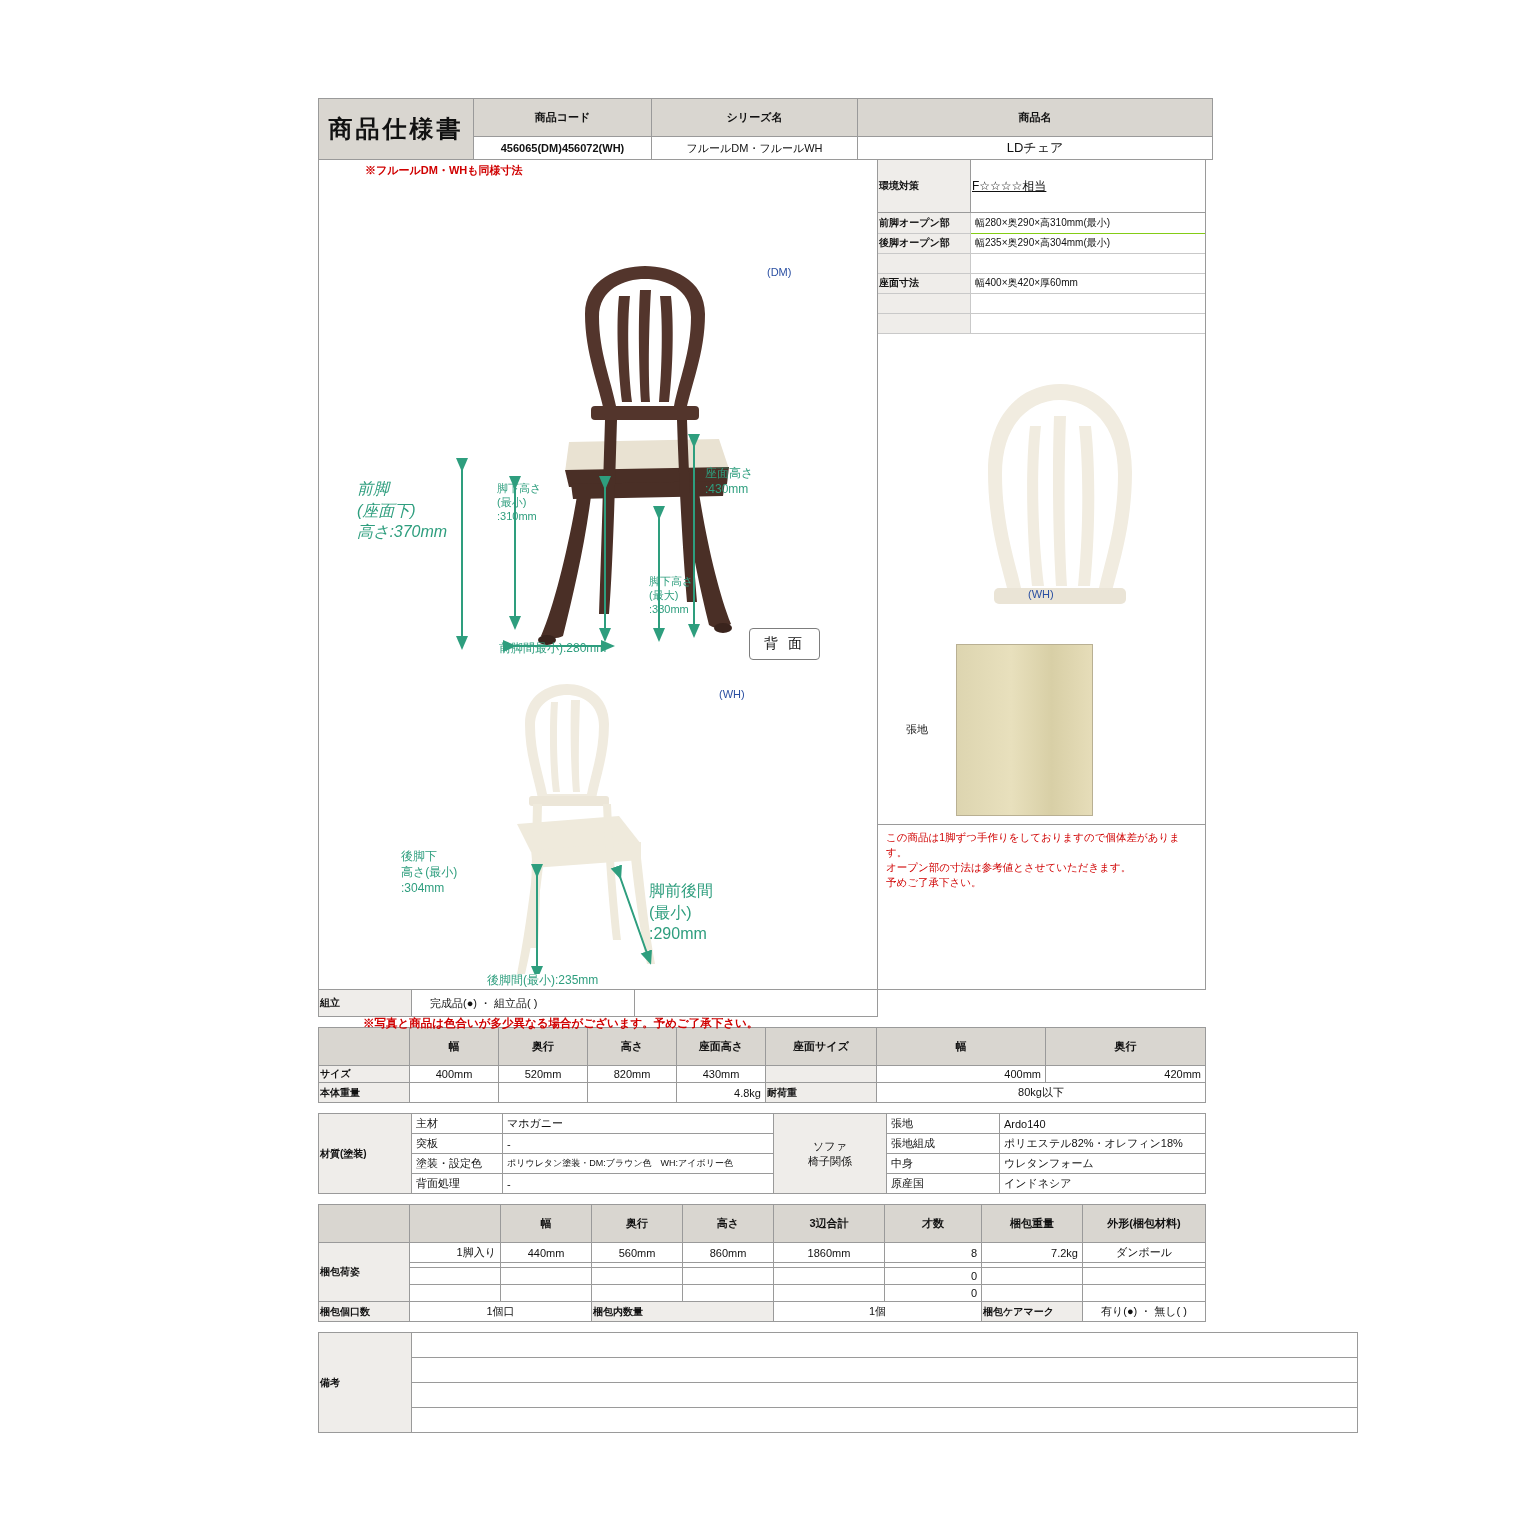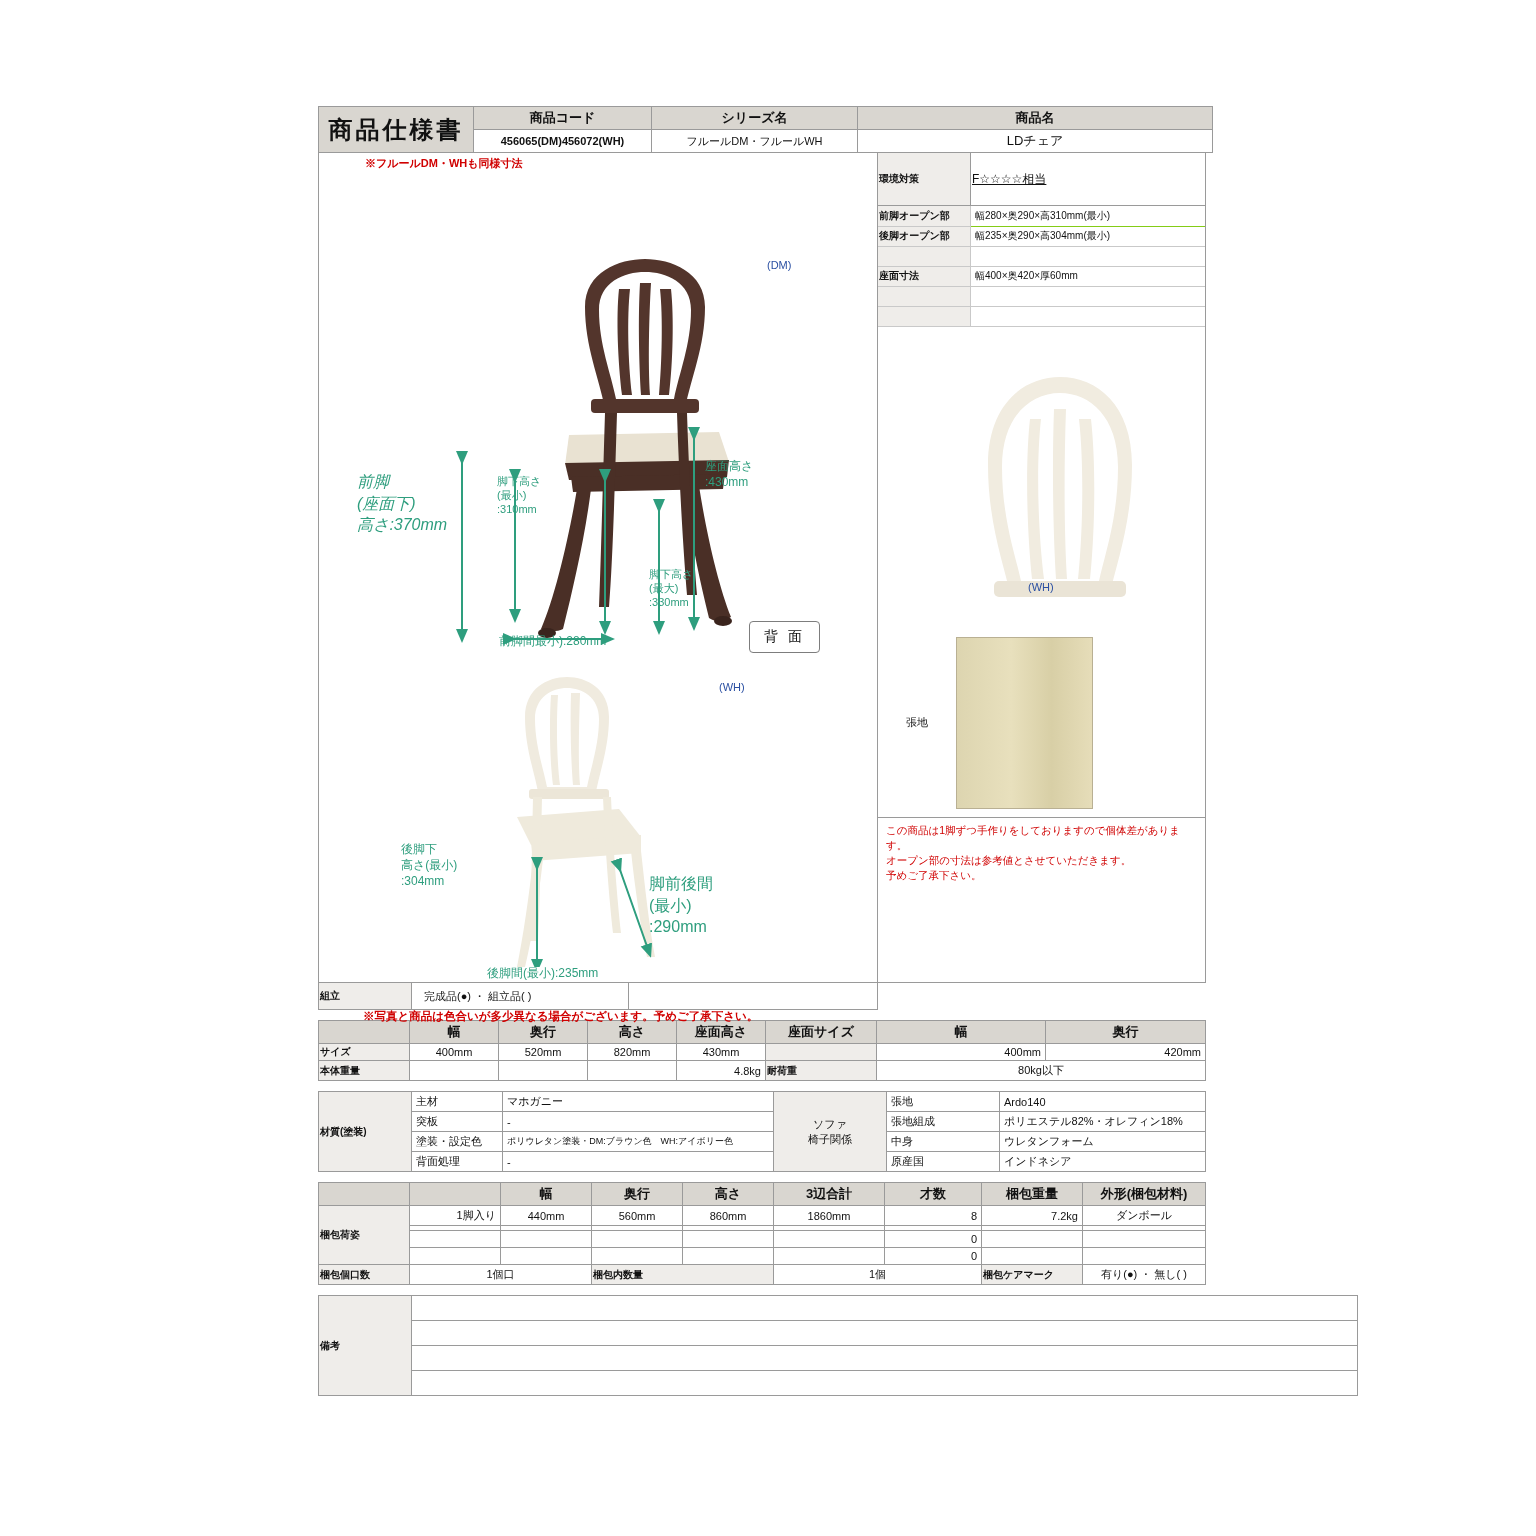--- a/index.html
+++ b/index.html
@@ -1,20 +1,20 @@
 <!DOCTYPE html>
 <html><head>
 <meta charset="utf-8">
 <style>
   html,body{margin:0;padding:0;background:#fff;}
   body{width:1536px;height:1536px;font-family:"Liberation Sans",sans-serif;color:#111;}
-  .page{position:absolute;left:318px;top:106px;width:888px;}
+  .page{position:absolute;left:318px;top:98px;width:888px;}
   table{border-collapse:collapse;}
   .bd td,.bd th{border:1px solid #9a9a9a;}
-  .hdr{background:#d9d6d0;text-align:center;font-size:13px;font-weight:bold;padding:2px 0;}
+  .hdr{background:#d9d6d0;text-align:center;font-size:11px;font-weight:bold;padding:11px 0;}
   .cell{font-size:11px;padding:2px 4px;}
   .ctr{text-align:center;}
   .rt{text-align:right;}
   .ttl{font-size:24px;font-weight:bold;letter-spacing:3px;text-align:center;background:#d9d6d0;}
   .red{color:#d00000;}
   .blue{color:#2a4fa2;}
   .grn{color:#2e9e7e;}
   .tiny{font-size:9px;}
   
   .topwrap{display:flex;}
@@ -204,21 +204,21 @@
 オープン部の寸法は参考値とさせていただきます。
 予めご了承下さい。</div>
       </div>
     </div>
   </div>
 
   <table class="bd assembly" style="width:560px;table-layout:fixed;margin-top:-1px;">
     <tbody>
         <tr>
       <td style="width:90px;" class="lblcell">組立</td>
-      <td class="cell" style="width:200px;padding-left:12px;">完成品(●) ・ 組立品( )</td>
+      <td class="cell" style="width:200px;padding-left:18px;">完成品(●) ・ 組立品( )</td>
       <td class="cell"></td>
     </tr>
   </tbody>
     </table>
 
   <table class="bd blk" style="width:888px;table-layout:fixed;">
     <tbody>
         <tr>
       <td style="width:90px;" class="hdr">&nbsp;</td>
       <td style="width:88px;" class="hdr">幅</td>

